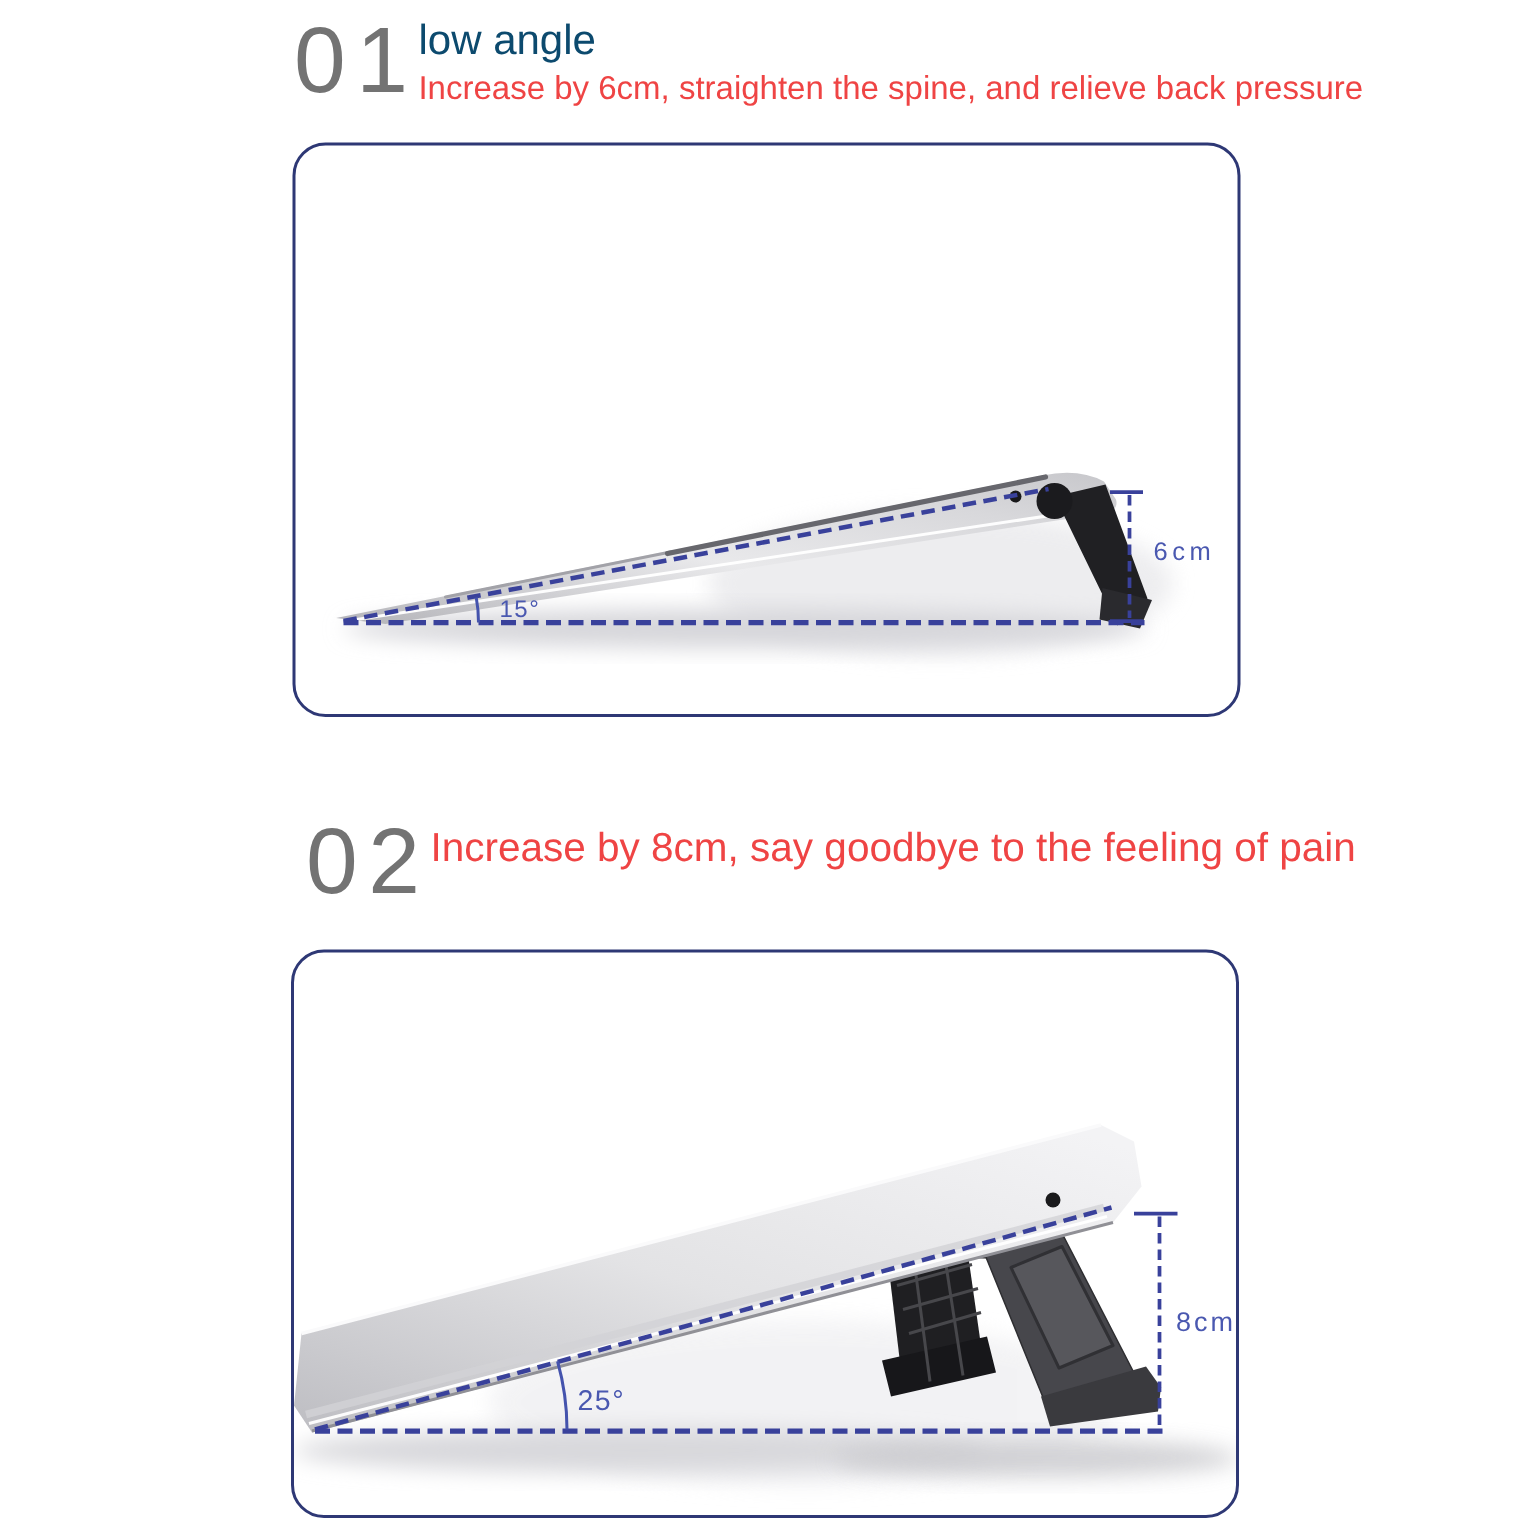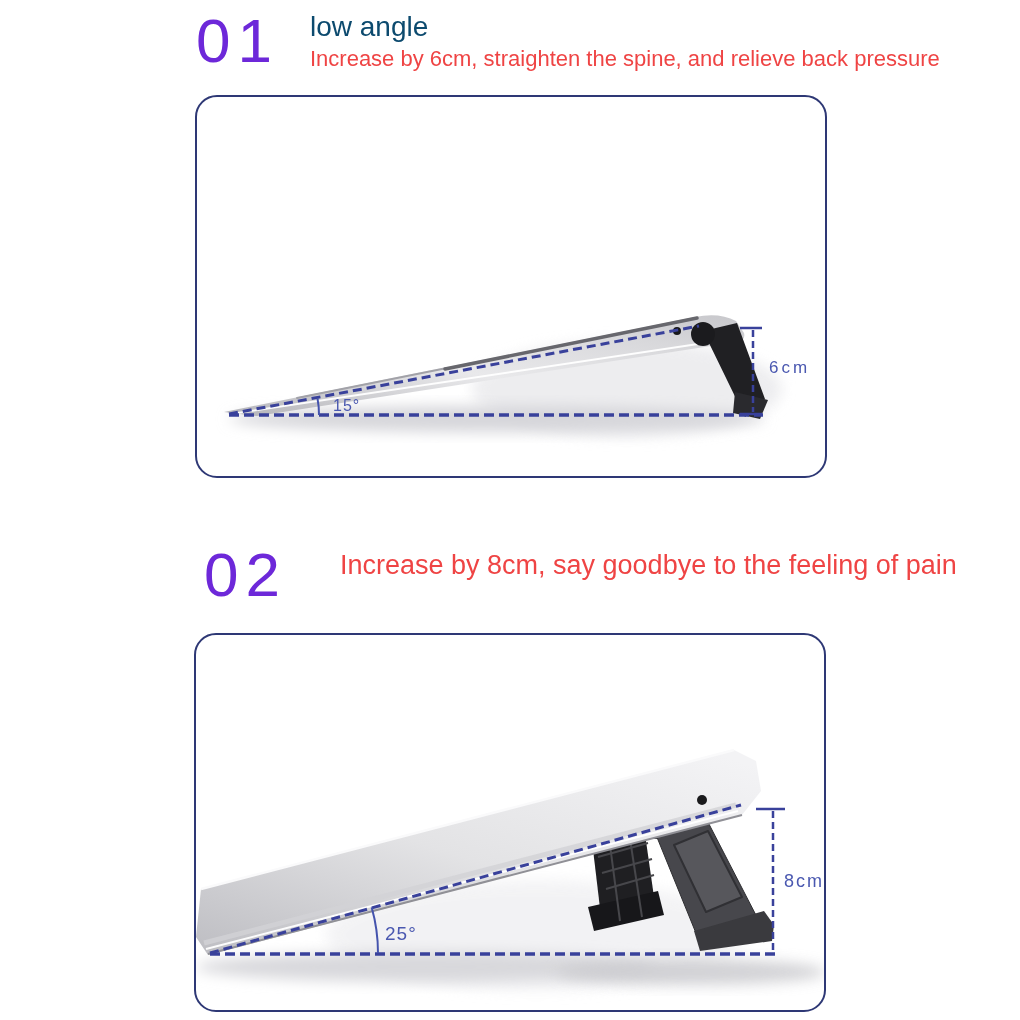--- a/index.html
+++ b/index.html
@@ -2,32 +2,32 @@
 <html><head>
 <meta charset="utf-8">
 <style>
   html,body{margin:0;padding:0;background:#ffffff;}
   .canvas{
     position:relative;width:1020px;height:1020px;background:#ffffff;
     font-family:"Liberation Sans", sans-serif;overflow:hidden;
   }
   .sec-header{position:absolute;display:flex;align-items:flex-start;white-space:nowrap;}
   .sec-num{
-    font-size:62px;line-height:0.95;font-weight:400;color:#6d28d9;
-    letter-spacing:7px;margin-right:31px;
+    font-size:62px;line-height:0.95;font-weight:400;color:#737373;
+    letter-spacing:7px;margin-right:0;
   }
   .sec-txt{display:flex;flex-direction:column;}
   .sec-title{color:#0c4a6e;line-height:1.1;}
   .sec-sub{color:#ef4444;line-height:1.2;margin-top:3px;}
   .h1 .sec-title{font-size:28px;}
   .h1 .sec-sub{font-size:22px;}
   .h2 .sec-title{font-size:29px;}
   .h2 .sec-sub{font-size:27px;}
   .hdr1{left:196px;top:12px;}
-  .hdr2{left:204px;top:546px;gap:22px;}
+  .hdr2{left:204px;top:546px;}
   .panel{
     position:absolute;border:2px solid #2e3875;border-radius:22px;
     background:#fff;overflow:hidden;
   }
   .panel1{left:195px;top:95px;width:628px;height:379px;}
   .panel2{left:194px;top:633px;width:628px;height:375px;}
   .panel svg{display:block;}
   .mlabel{
     font-family:"Liberation Sans", sans-serif;
     fill:#4a58b0;

